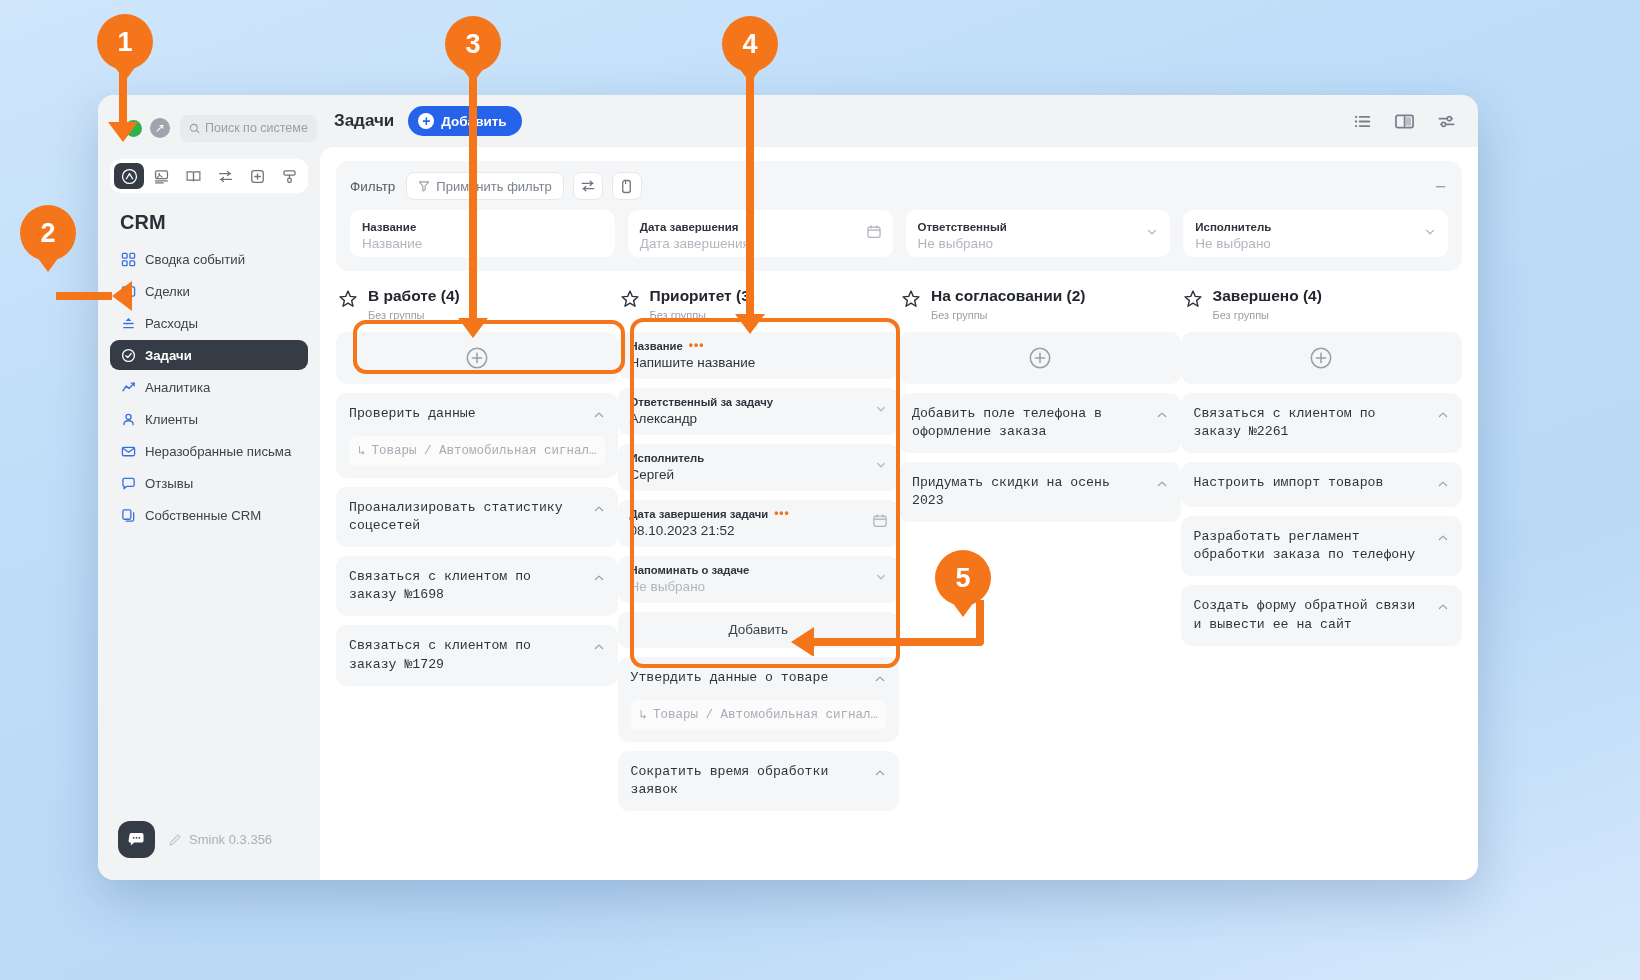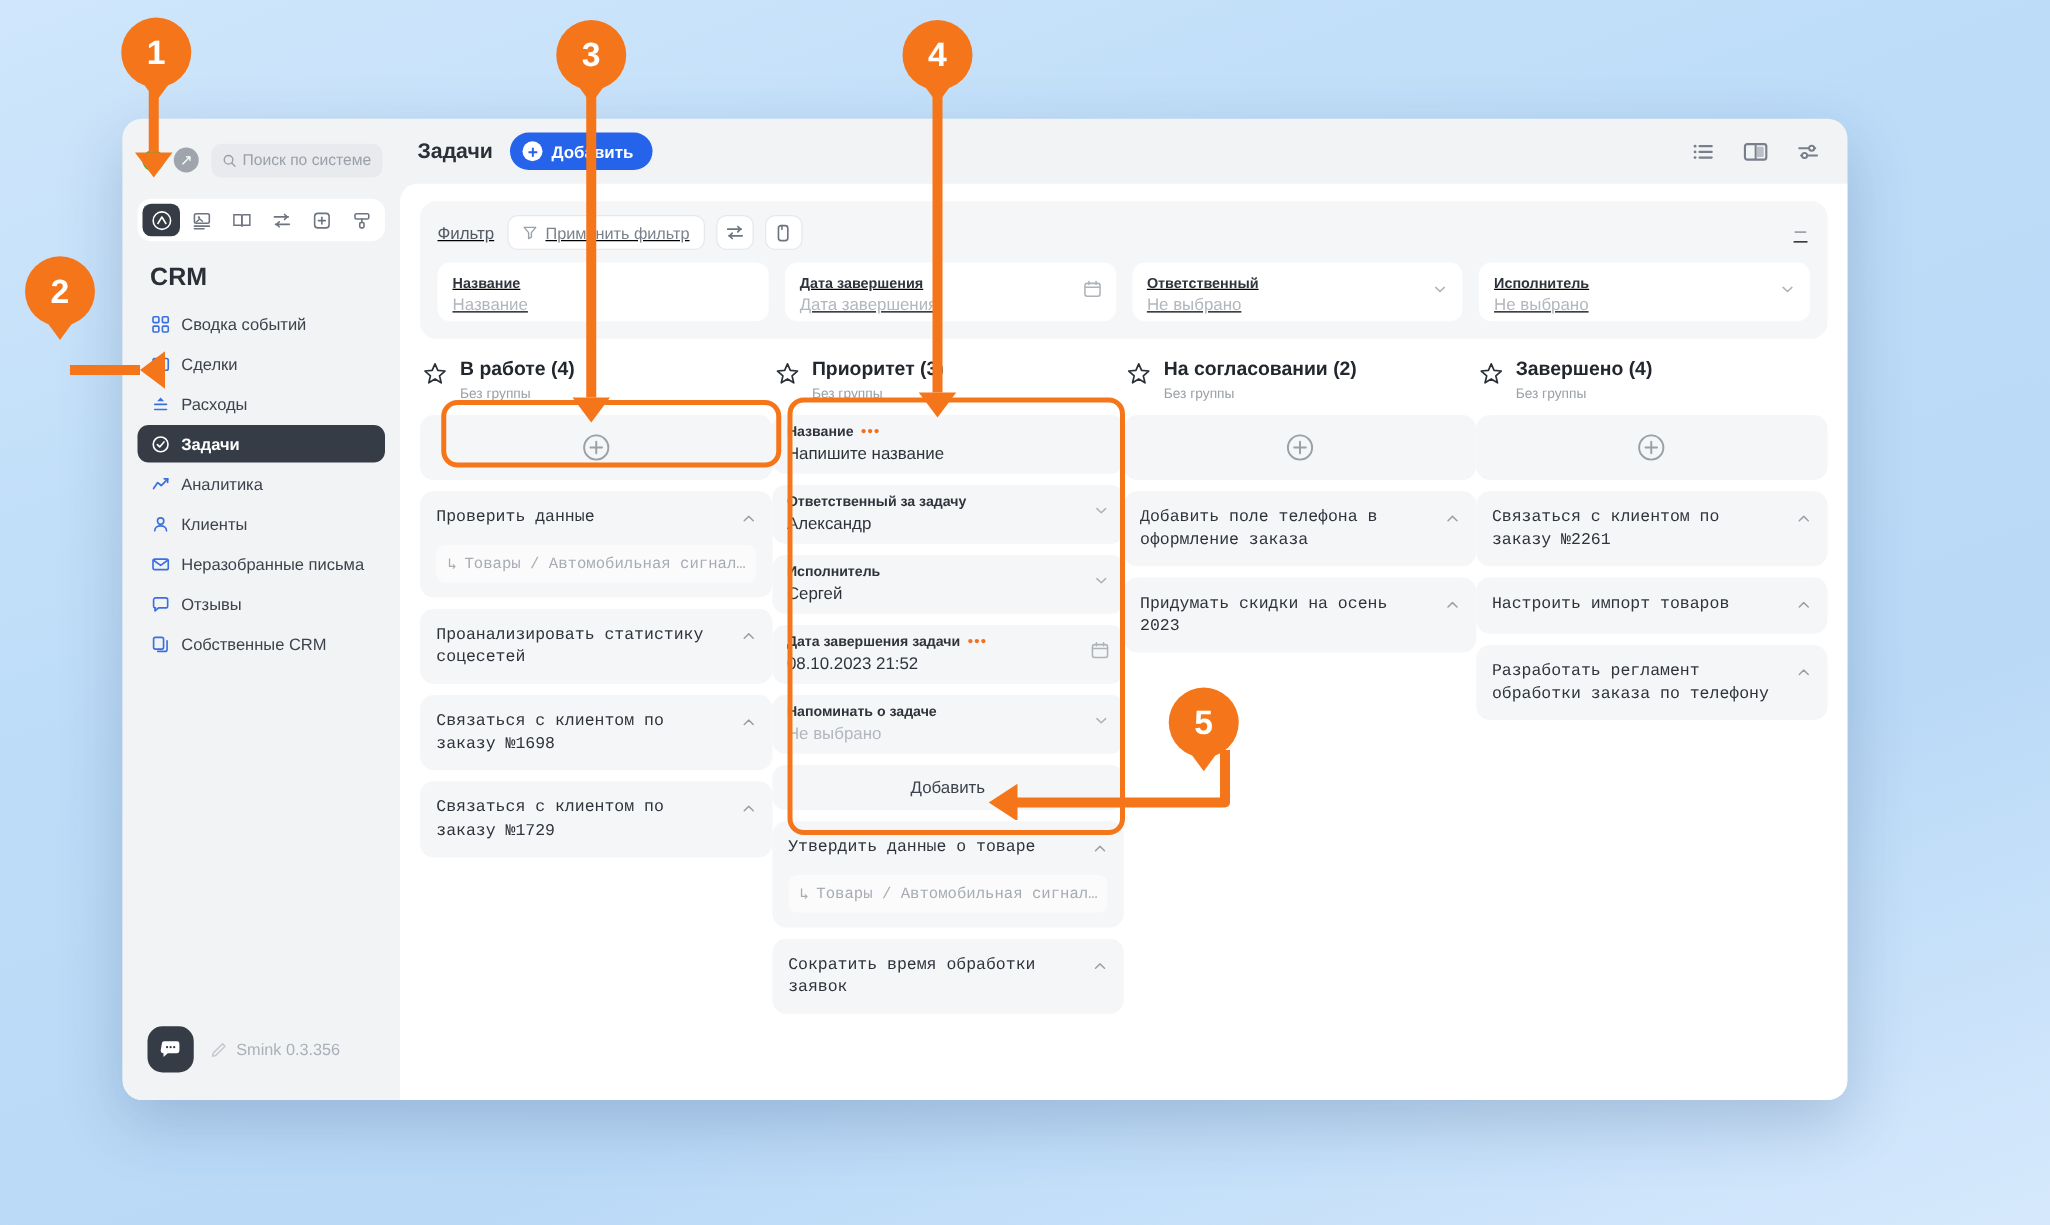--- a/index.html
+++ b/index.html
@@ -30,21 +30,21 @@
     width: 222px;
     background: #f2f3f5;
     display: flex;
     flex-direction: column;
     flex: 0 0 222px;
     position: relative;
   }
   .side-top {
     display: flex; align-items: center;
     gap: 8px;
-    padding: 14px 14px 0 16px;
+    padding: 14px 14px 0 27px;
     height: 52px;
   }
   .logo-dot {
     width: 17px; height: 17px; border-radius: 50%;
     background: #2db34a; flex: 0 0 17px;
   }
   .logo-arrow {
     width: 20px; height: 20px; border-radius: 50%;
     background: #9fa4ad; flex: 0 0 20px;
     position: relative;
@@ -166,21 +166,20 @@
     position: relative;
   }
   .main-inner { padding: 14px 16px 0 16px; height: 100%; }
 
   
   .filter-panel {
     background: #f5f6f8;
     border-radius: 13px;
     padding: 11px 14px 14px 14px;
     position: relative;
-    text-decoration: underline;
   }
   .filter-row1 { display: flex; align-items: center; gap: 9px; }
   .filter-label { font-size: 13.5px; color: #555b64; margin-right: 2px; }
   .chip {
     background: #fff; border: 1px solid #e6e8eb;
     border-radius: 8px; height: 28px;
     display: flex; align-items: center; gap: 6px;
     padding: 0 11px;
     font-size: 13px; color: #7b828c;
     cursor: pointer;
@@ -883,20 +882,30 @@
                 <div class="card-top">
                   <span class="card-title">Разработать регламент обработки заказа по телефону</span>
                   <span class="chev">
                     <svg width="12" height="12" viewBox="0 0 14 14" fill="none">
                         <path d="M2.8 8.8 L7 4.8 L11.2 8.8" stroke="currentColor" stroke-width="1.4" fill="none" stroke-linecap="round" stroke-linejoin="round"></path>
                       </svg>
                   </span>
                 </div>
               </div>
 
+              <div class="card">
+                <div class="card-top">
+                  <span class="card-title">Создать форму обратной связи и вывести ее на сайт</span>
+                  <span class="chev">
+                    <svg width="12" height="12" viewBox="0 0 14 14" fill="none">
+                        <path d="M2.8 8.8 L7 4.8 L11.2 8.8" stroke="currentColor" stroke-width="1.4" fill="none" stroke-linecap="round" stroke-linejoin="round"></path>
+                      </svg>
+                  </span>
+                </div>
+              </div>
             </div>
           </div>
 
         </div>
       </div>
     </div>
   </section>
 </div>
 
 <div class="hl-box" style="left:353px; top:320px; width:272px; height:54px;"></div>

